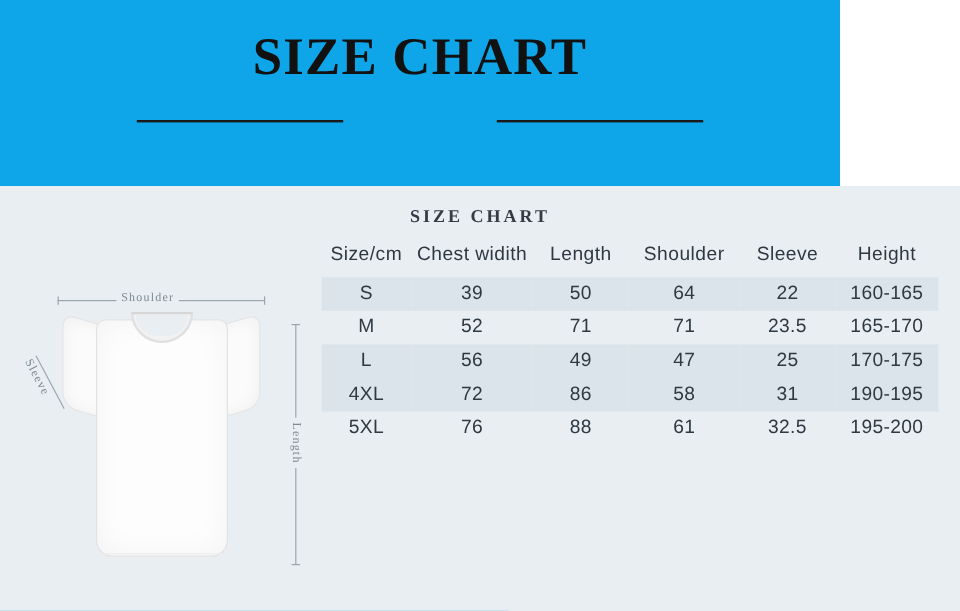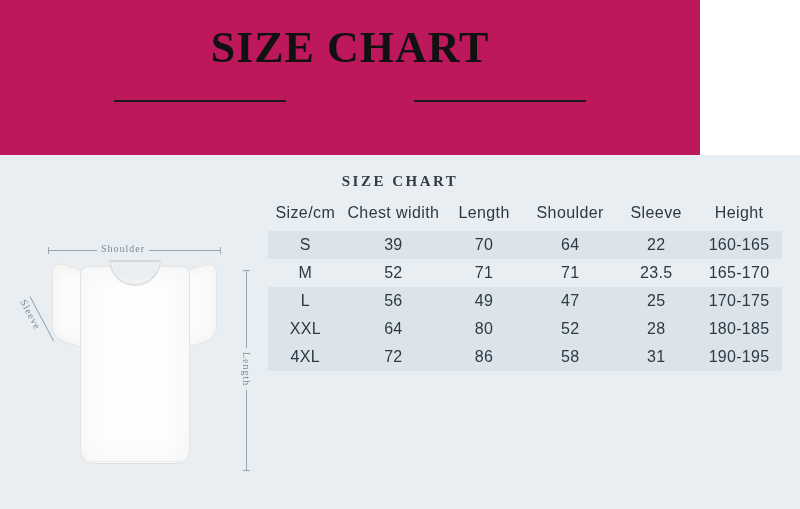--- a/index.html
+++ b/index.html
@@ -13,21 +13,21 @@
     background: #ffffff;
     font-family: "Liberation Sans", sans-serif;
     overflow: hidden;
     position: relative;
   }
 
   .page {
     width: 700px;
     height: 509px;
     position: relative;
-    background: #be185d;
+    background: #0ea5e9;
   }
 
   
   .header-title {
     text-align: center;
     font-family: "Liberation Serif", serif;
     font-weight: bold;
     font-size: 44px;
     letter-spacing: 1px;
     color: #111111;
@@ -273,21 +273,21 @@
               <th class="col-length">Length</th>
               <th class="col-should">Shoulder</th>
               <th class="col-sleeve">Sleeve</th>
               <th class="col-height">Height</th>
             </tr>
           </thead>
           <tbody>
             <tr class="alt">
               <td>S</td>
               <td>39</td>
-              <td>70</td>
+              <td>50</td>
               <td>64</td>
               <td>22</td>
               <td>160-165</td>
             </tr>
             <tr class="plain">
               <td>M</td>
               <td>52</td>
               <td>71</td>
               <td>71</td>
               <td>23.5</td>
@@ -295,34 +295,34 @@
             </tr>
             <tr class="alt">
               <td>L</td>
               <td>56</td>
               <td>49</td>
               <td>47</td>
               <td>25</td>
               <td>170-175</td>
             </tr>
             <tr class="alt">
-              <td>XXL</td>
-              <td>64</td>
-              <td>80</td>
-              <td>52</td>
-              <td>28</td>
-              <td>180-185</td>
-            </tr>
-            <tr class="alt">
               <td>4XL</td>
               <td>72</td>
               <td>86</td>
               <td>58</td>
               <td>31</td>
               <td>190-195</td>
             </tr>
+            <tr class="plain">
+              <td>5XL</td>
+              <td>76</td>
+              <td>88</td>
+              <td>61</td>
+              <td>32.5</td>
+              <td>195-200</td>
+            </tr>
           </tbody>
         </table>
       </div>
 
     </div>
   </div>
 </div>
 
 </body></html>

